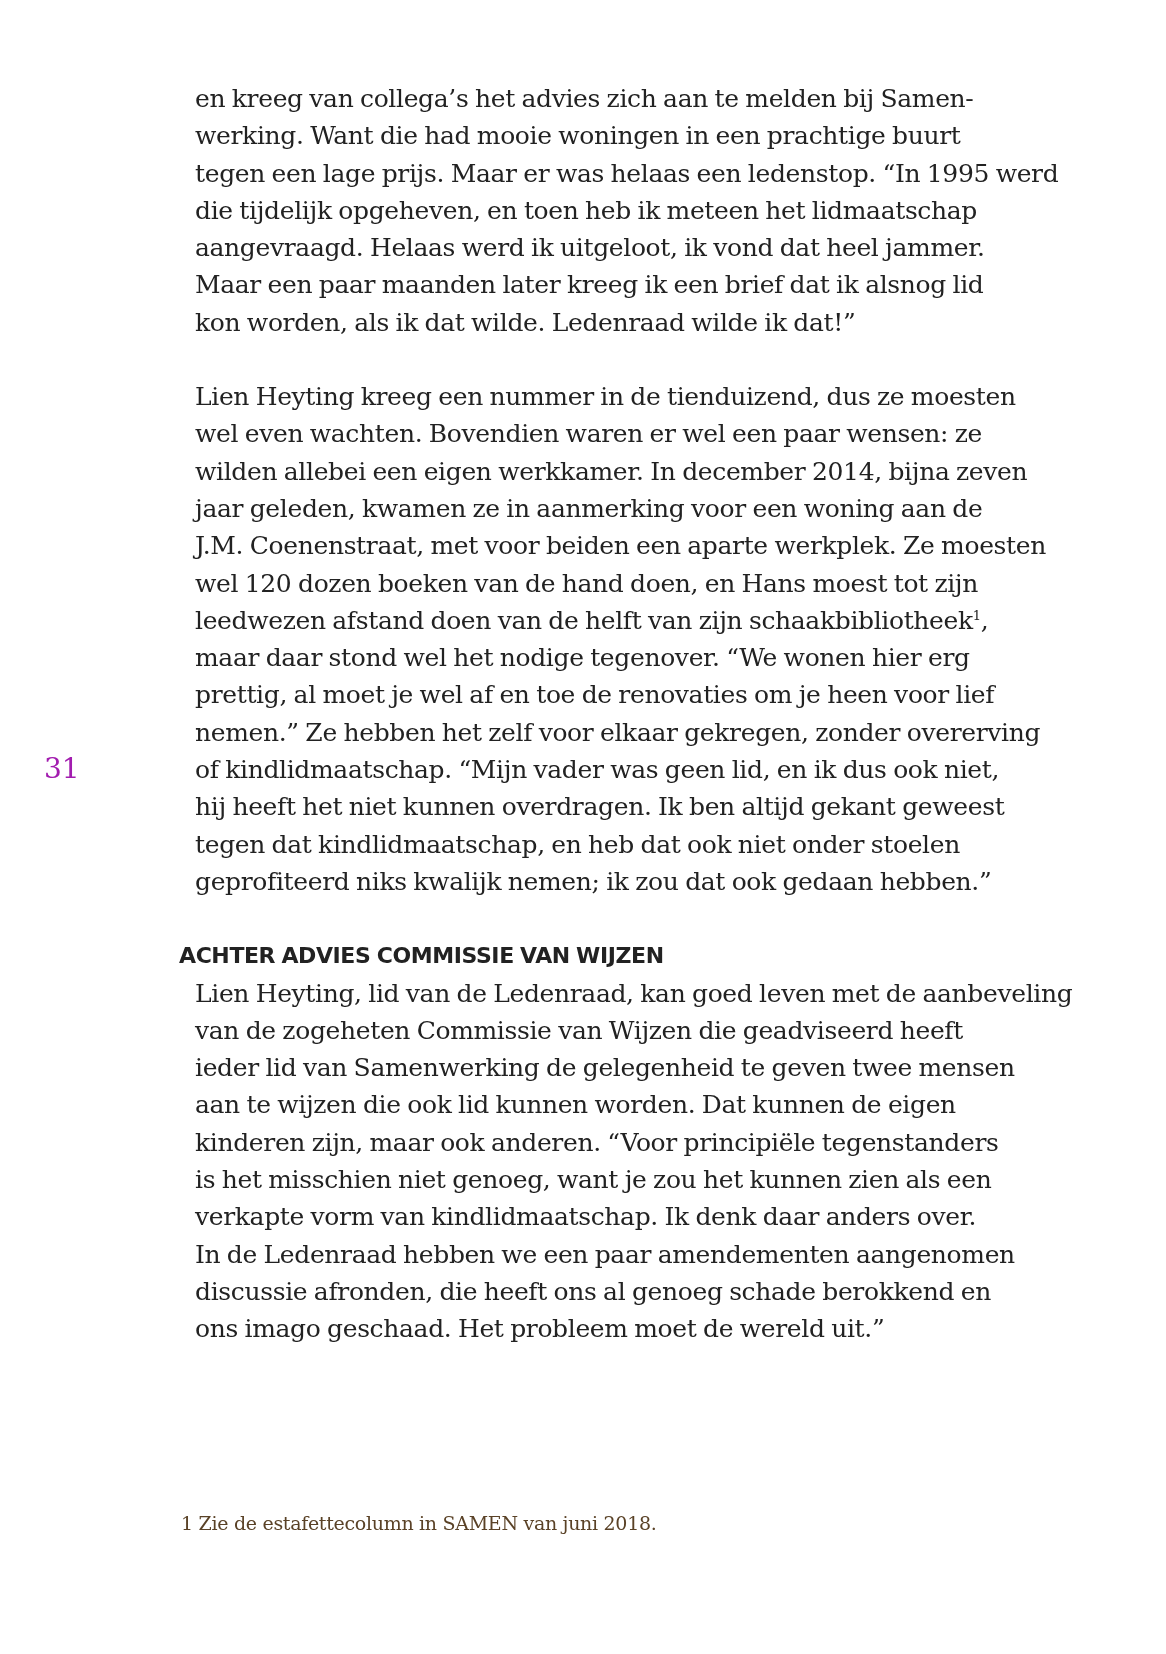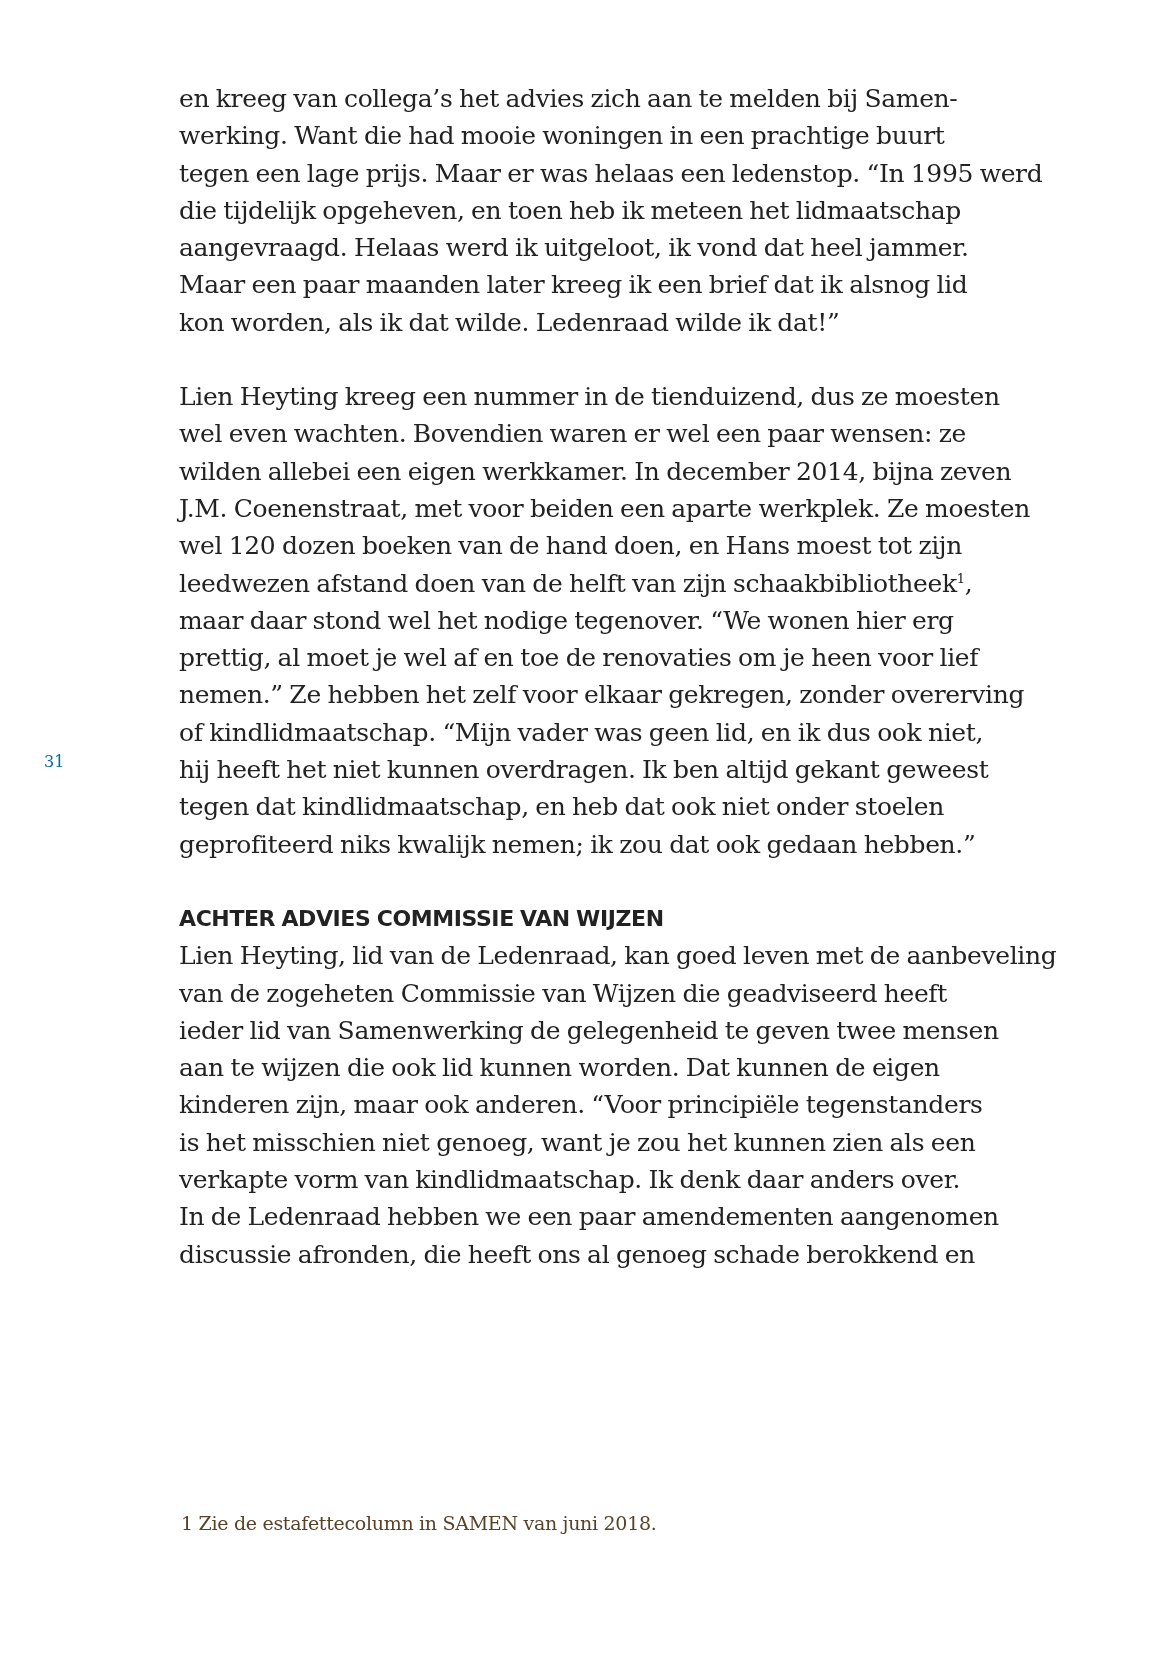--- a/index.html
+++ b/index.html
@@ -4,31 +4,31 @@
   <style>
     html, body { margin: 0; padding: 0; background: #ffffff; }
     body { width: 1166px; height: 1654px; position: relative; overflow: hidden; }
     .page { position: absolute; left: 0; top: 0; width: 1166px; height: 1654px; }
     .text-block {
       position: absolute; left: 179px; top: 80px; width: 880px;
       font-family: "DejaVu Serif", "Liberation Serif", serif;
       font-size: 25px; line-height: 37.3px; color: #222222;
       letter-spacing: -0.35px; word-spacing: -1px;
     }
-    .line { display: block; white-space: nowrap; }
+    .line { display: block; white-space: nowrap; margin-left: 16px; }
     .heading {
       display: block; font-family: "DejaVu Sans", "Liberation Sans", sans-serif;
       font-weight: bold; font-size: 22px; letter-spacing: -0.4px; color: #222222;
       line-height: 37.3px;
     }
     .gap { display: block; height: 37px; }
     sup { font-size: 13px; line-height: 0; vertical-align: super; }
     .page-number {
       position: absolute; left: 44px; top: 752px;
-      font-family: "DejaVu Serif", serif; font-size: 16px; color: #0369a1;
+      font-family: "DejaVu Serif", serif; font-size: 28px; color: #a21caf;
     }
     .footnote {
       position: absolute; left: 181px; top: 1512px;
       font-family: "DejaVu Serif", serif; font-weight: normal; font-size: 19px;
       color: #5a4227; letter-spacing: -0.3px;
     }
   </style>
 </head>
 <body>
 
@@ -45,20 +45,21 @@
       <span class="line">Maar een paar maanden later kreeg ik een brief dat ik alsnog lid</span>
       <span class="line">kon worden, als ik dat wilde. Ledenraad wilde ik dat!”</span>
     </div>
 
     <span class="gap"></span>
 
     <div>
       <span class="line">Lien Heyting kreeg een nummer in de tienduizend, dus ze moesten</span>
       <span class="line">wel even wachten. Bovendien waren er wel een paar wensen: ze</span>
       <span class="line">wilden allebei een eigen werkkamer. In december 2014, bijna zeven</span>
+      <span class="line">jaar geleden, kwamen ze in aanmerking voor een woning aan de</span>
       <span class="line">J.M. Coenenstraat, met voor beiden een aparte werkplek. Ze moesten</span>
       <span class="line">wel 120 dozen boeken van de hand doen, en Hans moest tot zijn</span>
       <span class="line"><span>leedwezen afstand doen van de helft van zijn schaakbibliotheek</span><sup>1</sup><span>,</span></span>
       <span class="line">maar daar stond wel het nodige tegenover. “We wonen hier erg</span>
       <span class="line">prettig, al moet je wel af en toe de renovaties om je heen voor lief</span>
       <span class="line">nemen.” Ze hebben het zelf voor elkaar gekregen, zonder overerving</span>
       <span class="line">of kindlidmaatschap. “Mijn vader was geen lid, en ik dus ook niet,</span>
       <span class="line">hij heeft het niet kunnen overdragen. Ik ben altijd gekant geweest</span>
       <span class="line">tegen dat kindlidmaatschap, en heb dat ook niet onder stoelen</span>
       <span class="line">geprofiteerd niks kwalijk nemen; ik zou dat ook gedaan hebben.”</span>
@@ -70,17 +71,18 @@
       <span class="heading">ACHTER ADVIES COMMISSIE VAN WIJZEN</span>
       <span class="line">Lien Heyting, lid van de Ledenraad, kan goed leven met de aanbeveling</span>
       <span class="line">van de zogeheten Commissie van Wijzen die geadviseerd heeft</span>
       <span class="line">ieder lid van Samenwerking de gelegenheid te geven twee mensen</span>
       <span class="line">aan te wijzen die ook lid kunnen worden. Dat kunnen de eigen</span>
       <span class="line">kinderen zijn, maar ook anderen. “Voor principiële tegenstanders</span>
       <span class="line">is het misschien niet genoeg, want je zou het kunnen zien als een</span>
       <span class="line">verkapte vorm van kindlidmaatschap. Ik denk daar anders over.</span>
       <span class="line">In de Ledenraad hebben we een paar amendementen aangenomen</span>
       <span class="line">discussie afronden, die heeft ons al genoeg schade berokkend en</span>
+      <span class="line">ons imago geschaad. Het probleem moet de wereld uit.”</span>
     </div>
   </div>
 
   <div class="footnote">1 Zie de estafettecolumn in SAMEN van juni 2018.</div>
 </div>
 
 </body></html>

